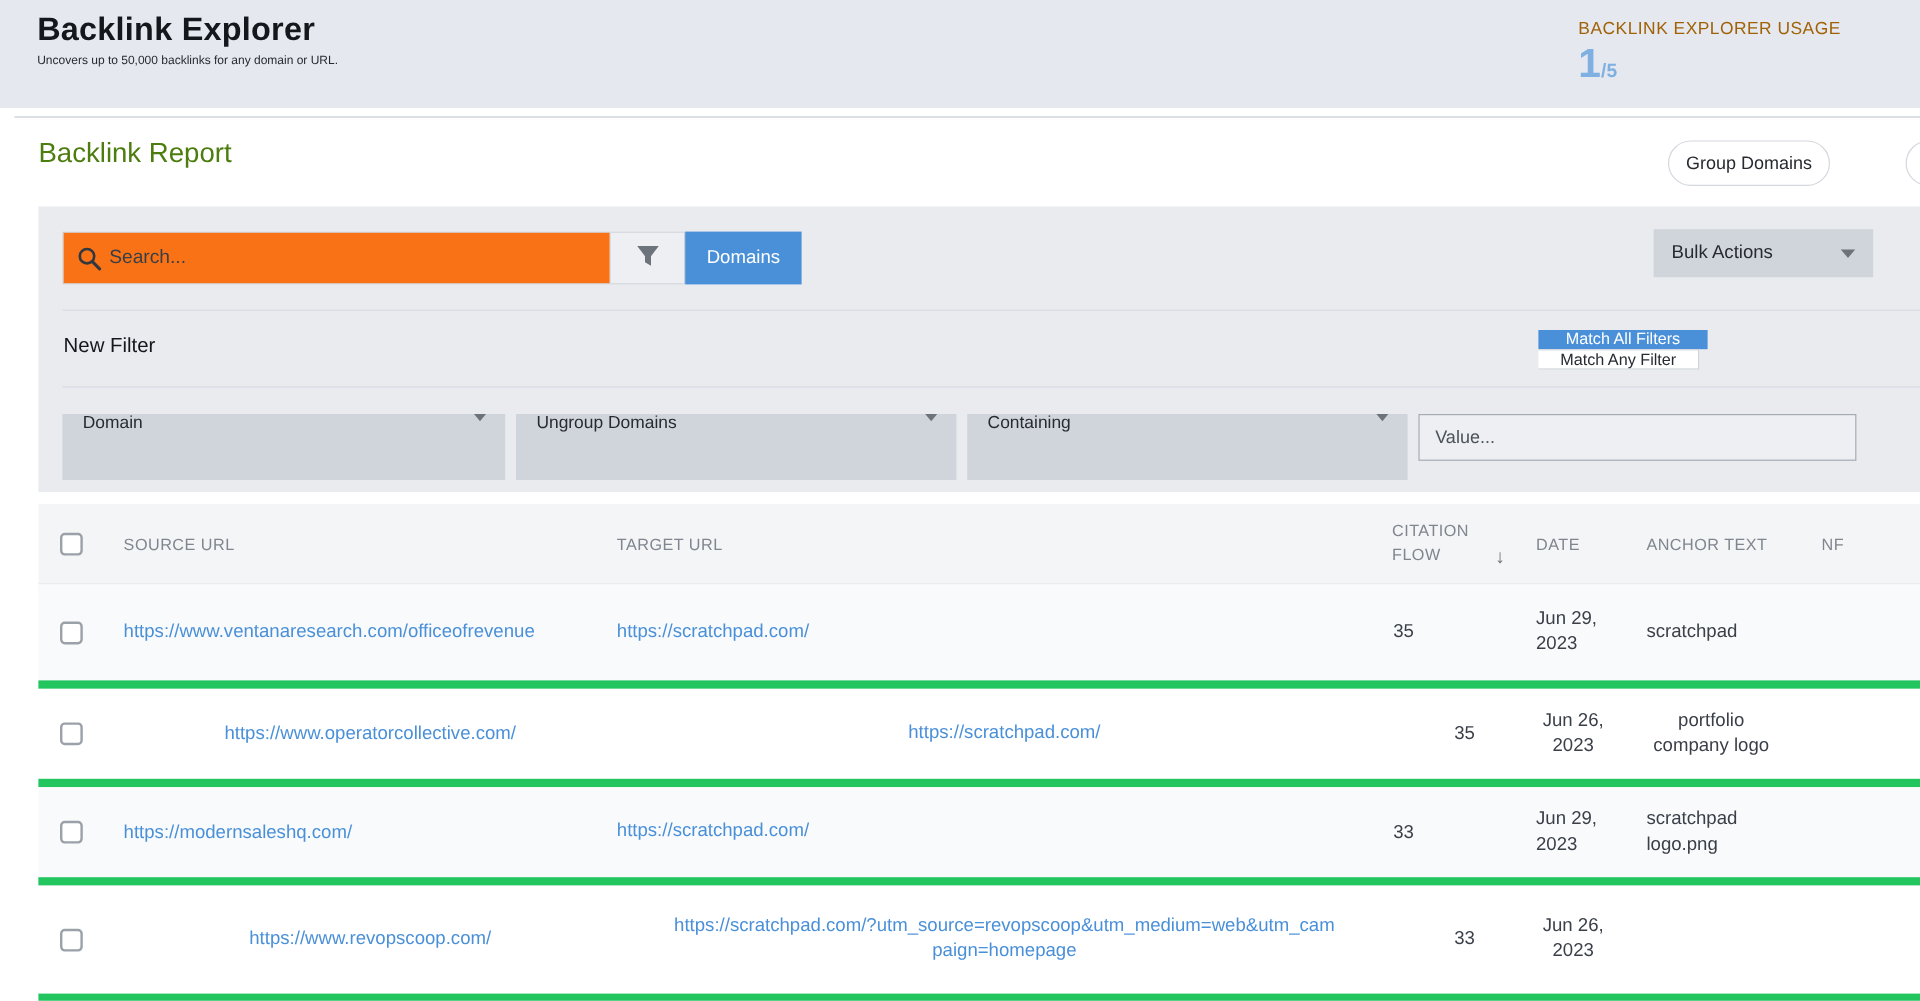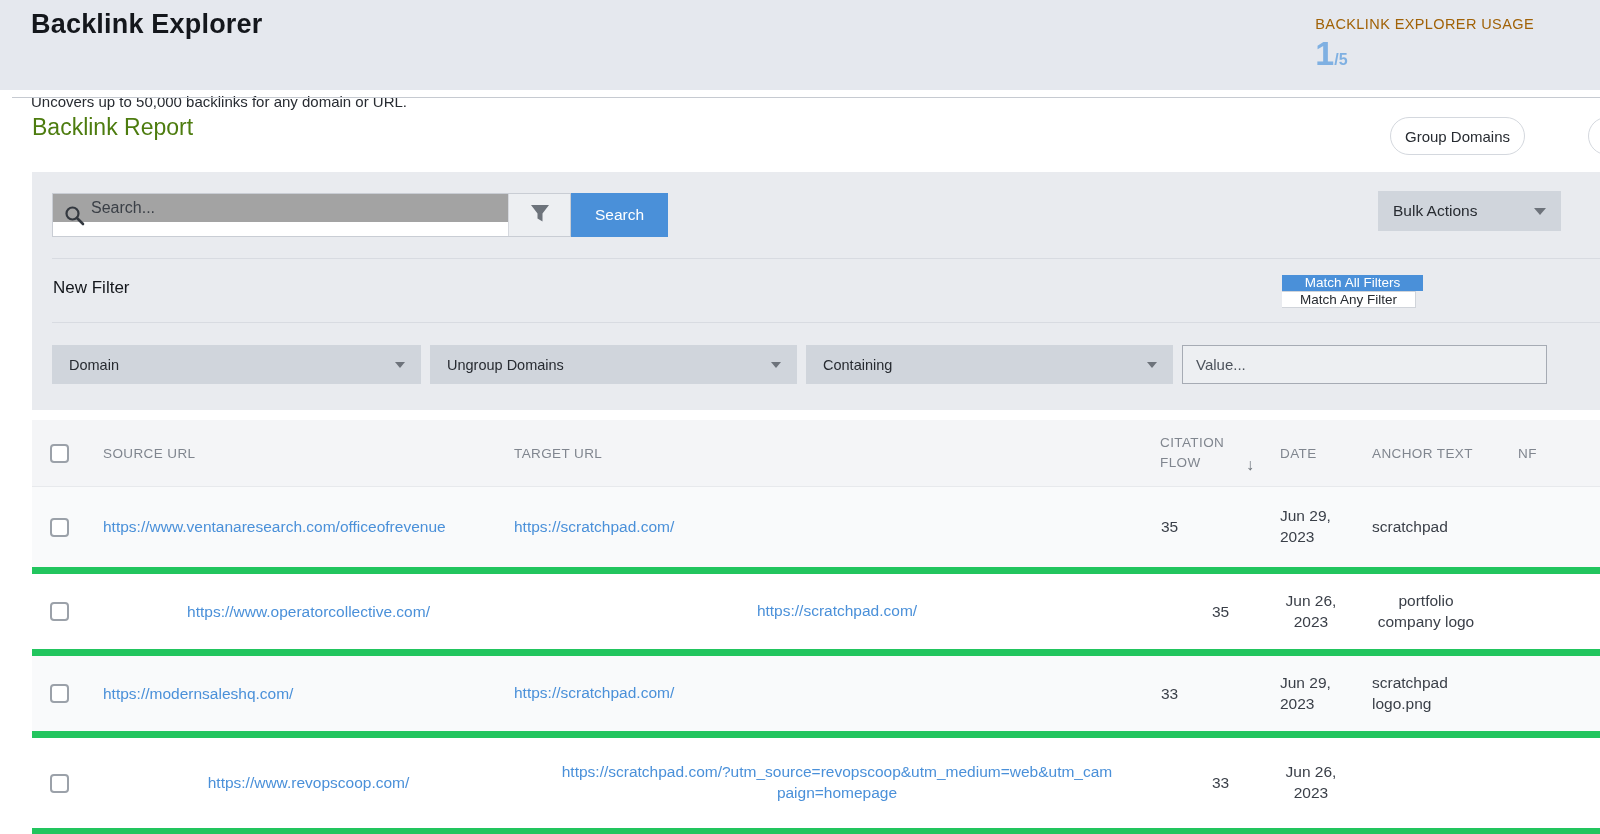--- a/index.html
+++ b/index.html
@@ -5,22 +5,22 @@
   * { margin:0; padding:0; box-sizing:border-box; }
   html,body { width:1600px; height:834px; overflow:hidden; background:#fff;
     font-family:"Liberation Sans", sans-serif; }
   .page { position:relative; width:1600px; height:834px; background:#fff; }
 
   
   .app-header { position:absolute; left:0; top:0; width:1600px; height:90px;
     background:#e5e8ee; }
   .app-header .title { position:absolute; left:31px; top:9px; font-size:27px;
     font-weight:700; color:#14171c; letter-spacing:.2px; }
-  .app-header .subtitle { position:absolute; left:31px; top:45px; font-size:15px;
-    color:#272b31;margin-top:48px; }
+  .app-header .subtitle { position:absolute; left:31px; top:45px; font-size:10px;
+    color:#272b31; }
   .usage { position:absolute; right:66px; top:16px; text-align:left; }
   .usage .usage-label { font-size:14.5px; color:#a16207; letter-spacing:.4px; }
   .usage .usage-nums { margin-top:2px; }
   .usage .usage-current { font-size:34px; font-weight:700; color:#7fb0e2; }
   .usage .usage-total { font-size:16px; font-weight:700; color:#7fb0e2; }
   .header-rule { position:absolute; left:12px; top:97px; width:1588px; height:1px;
     background:#c6cad1; }
 
   
   .report-title { position:absolute; left:32px; top:114px; font-size:23px;
@@ -30,21 +30,21 @@
     display:flex; align-items:center; justify-content:center; cursor:pointer; }
   .pill-group { left:1390px; width:135px; }
   .pill-partial { left:1588px; width:90px; }
 
   
   .panel { position:absolute; left:32px; top:172px; width:1568px; height:238px;
     background:#e9ebef; }
   .search-group { position:absolute; left:20px; top:21px; height:44px;
     display:flex; }
   .search-box { display:flex; height:44px; border:1px solid #c9cdd4; background:#fff; }
-  .search-input-wrap { position:relative; width:455px; height:28px; background:#a3a3a3; }
+  .search-input-wrap { position:relative; width:455px; height:42px; background:#f97316; }
   .search-input-wrap input { width:100%; height:100%; border:0; outline:none;
     padding:0 10px 0 38px; font-size:16px; color:#272b31; background:transparent;
     font-family:"Liberation Sans", sans-serif; }
   .search-input-wrap input::placeholder { color:#3a3f46; opacity:1; }
   .search-glass { position:absolute; left:11px; top:11px; }
   .funnel-seg { width:62px; height:42px; background:#edeff2; border-left:1px solid #d5d8de;
     display:flex; align-items:center; justify-content:center; cursor:pointer; }
   .search-btn { width:97px; height:44px; background:#4a90d9; color:#fff; border:0;
     font-size:15.5px; cursor:pointer; font-family:"Liberation Sans", sans-serif; }
   .bulk-actions { position:absolute; left:1346px; top:19px; width:183px; height:40px;
@@ -57,22 +57,22 @@
   .rule1 { top:86px; } .rule2 { top:150px; }
   .new-filter-title { position:absolute; left:21px; top:106px; font-size:17px;
     font-weight:500; color:#14171c; }
   .match-toggle { position:absolute; left:1250px; top:103px; height:33px; display:flex;flex-direction:column; }
   .match-btn { height:33px; display:flex; align-items:center; justify-content:center;
     font-size:13.5px; cursor:pointer; }
   .match-all { width:141px; background:#4a90d9; color:#fff; }
   .match-any { width:134px; background:#fff; color:#272b31; border:1px solid #d0d4da;
     border-left:0; }
   .filter-row { position:absolute; left:0; top:173px; width:1568px; height:39px; }
-  .dropdown { position:absolute; top:0; height:39px; background:#d0d5dc;
-    display:flex; align-items:center; cursor:pointer; }
+  .dropdown { position:absolute; top:0; height:55px; background:#d0d5dc;
+    display:flex; cursor:pointer; }
   .dropdown .lbl { margin-left:17px; font-size:14.5px; color:#272b31; }
   .dropdown .caret { position:absolute; right:16px; border-left-width:5.5px;
     border-right-width:5.5px; border-top-width:6.5px; }
   .dd1 { left:20px; width:369px; } .dd2 { left:398px; width:367px; }
   .dd3 { left:774px; width:367px; }
   .value-input { position:absolute; left:1150px; top:0; width:365px; height:39px;
     background:#edeff2; border:1px solid #a6abb4; padding:0 13px; font-size:15px;
     color:#272b31; outline:none; font-family:"Liberation Sans", sans-serif; }
   .value-input::placeholder { color:#4c525b; opacity:1; }
 
@@ -132,21 +132,21 @@
           <input type="text" placeholder="Search..." style="">
         </div>
         <div class="funnel-seg">
           <span>
             <svg width="22" height="22" viewBox="0 0 22 22">
                 <path d="M2 3 H20 L13.5 11.5 V19.5 L8.5 16.5 V11.5 Z" fill="#6d737b"></path>
               </svg>
           </span>
         </div>
       </div>
-      <button class="search-btn">Search</button>
+      <button class="search-btn">Domains</button>
     </div>
 
     <div class="bulk-actions">
       <span class="lbl">Bulk Actions</span>
       <span class="caret"></span>
     </div>
 
     <div class="panel-rule rule1"></div>
 
     <div class="new-filter-title">New Filter</div>

